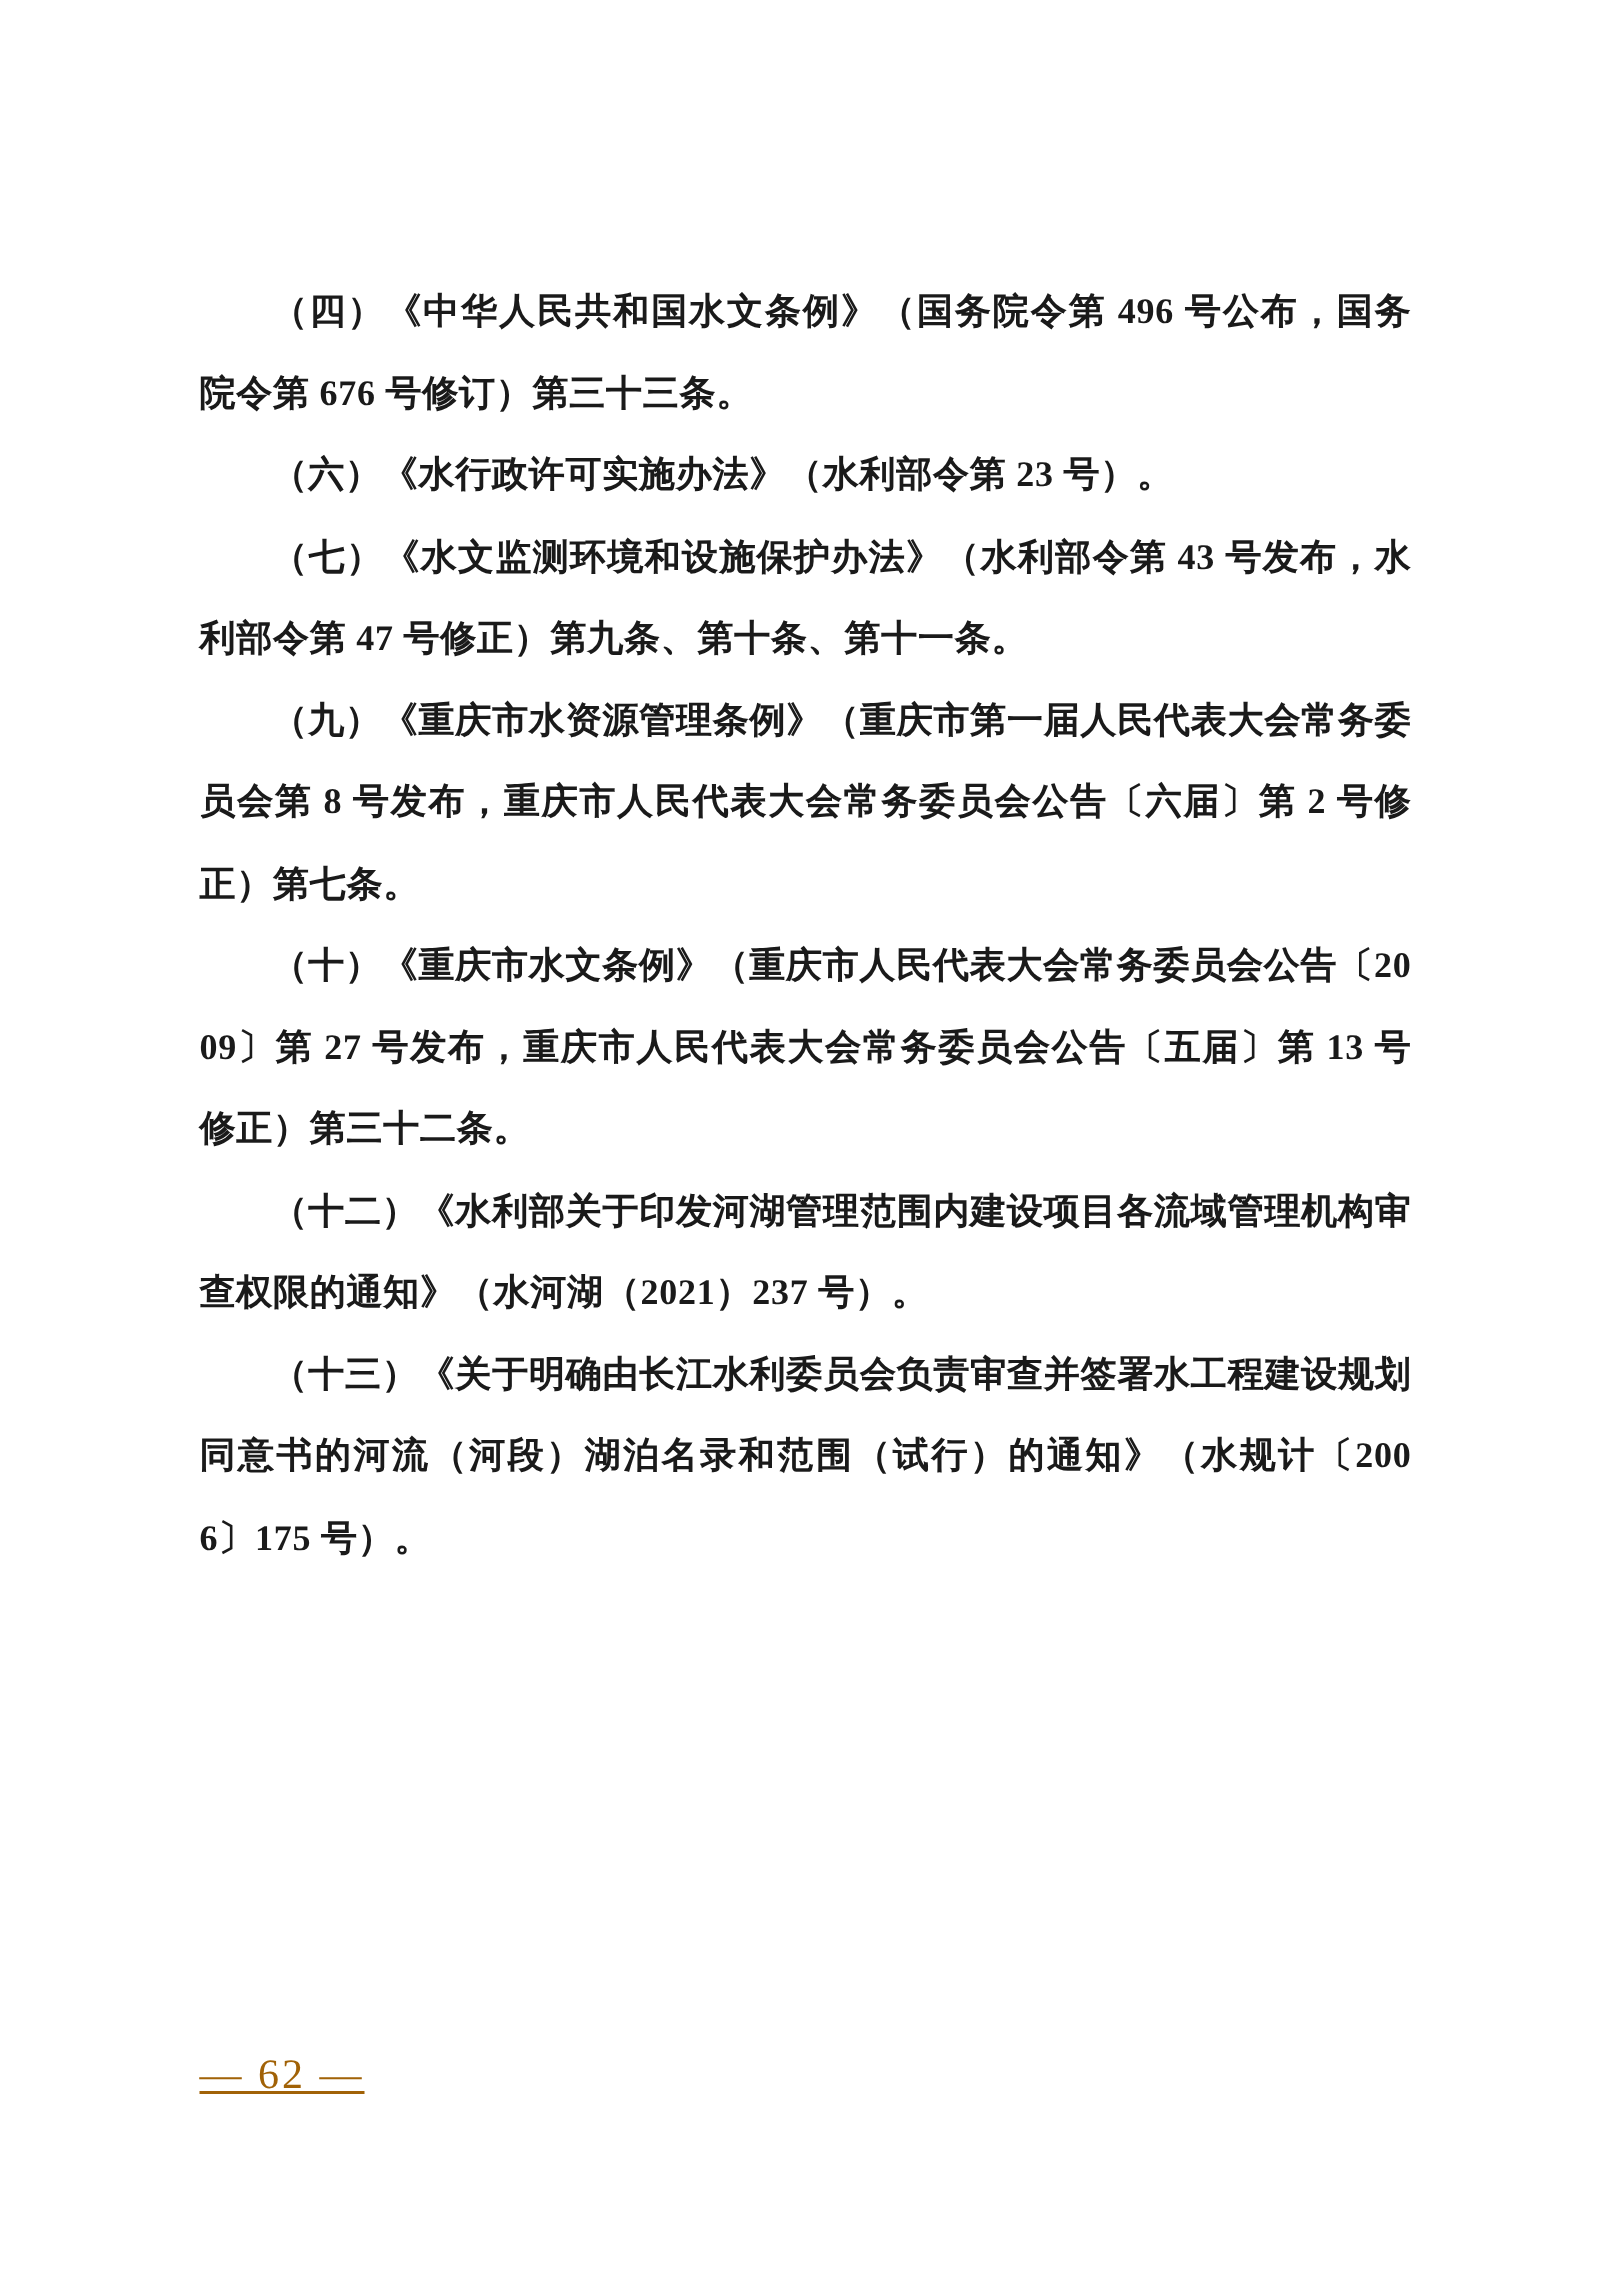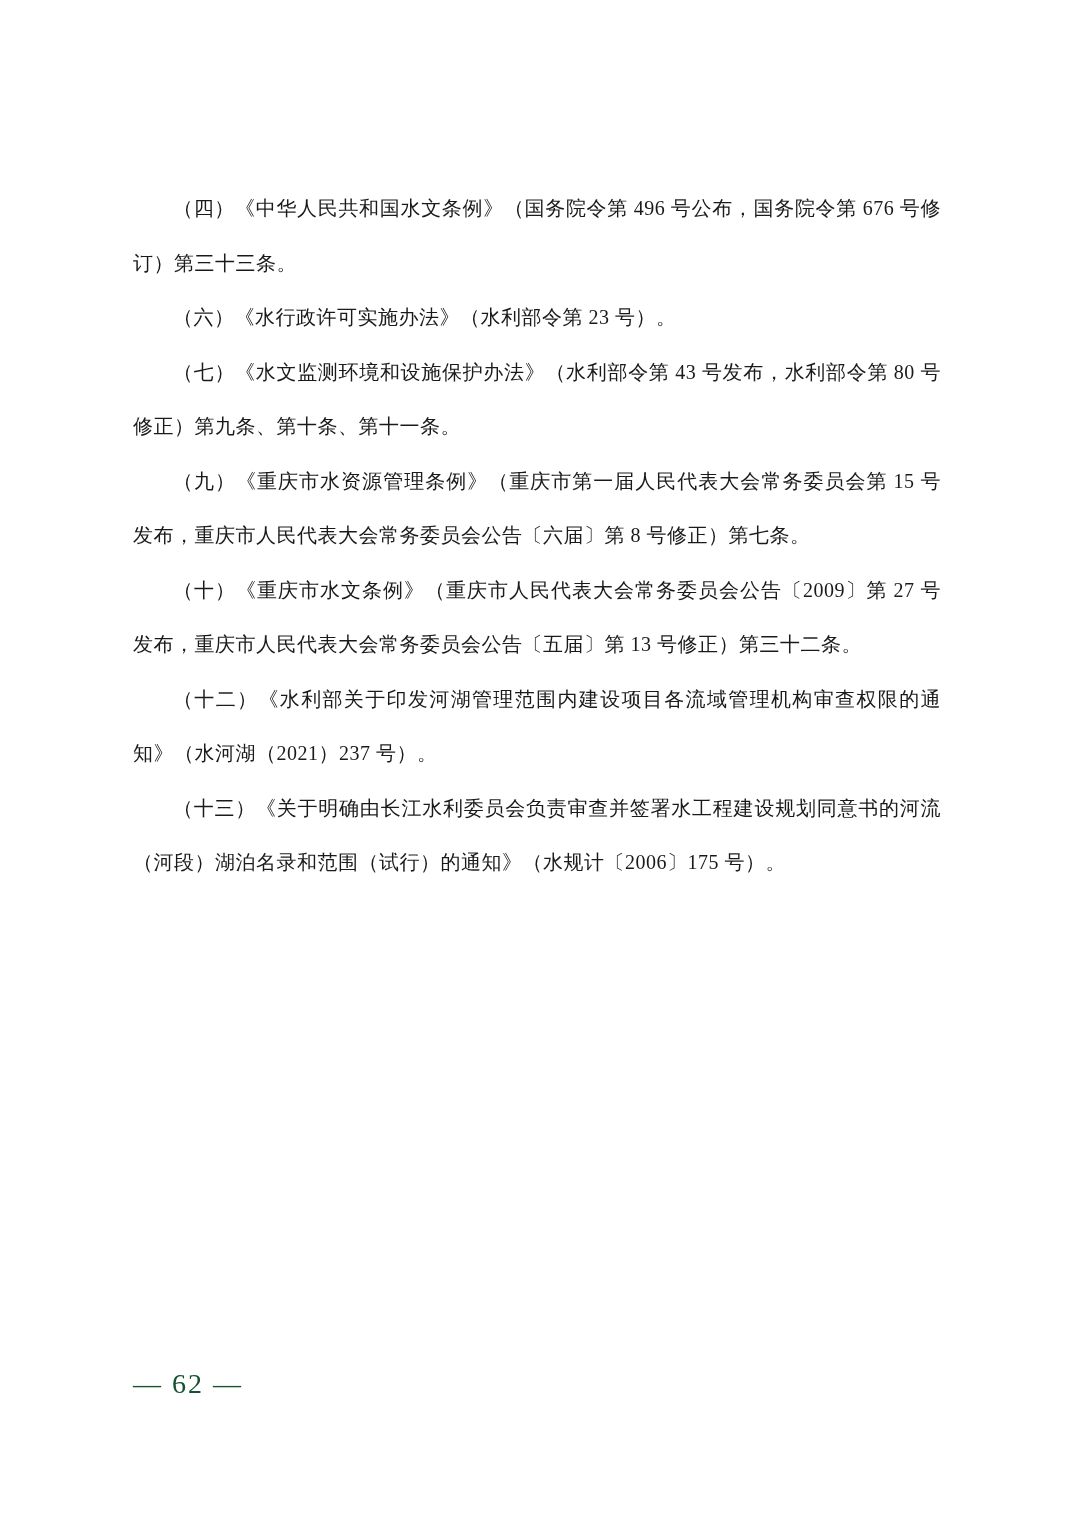--- a/index.html
+++ b/index.html
@@ -21,45 +21,47 @@
   }
   .content {
     position: absolute;
     left: 133px;
     top: 181px;
     width: 808px;
     color: #1a1a1a;
   }
   .content p {
     margin: 0;
-    font-size: 20px;
+    font-size: 24px;
     line-height: 54.5px;
     text-align: justify;
     text-justify: inter-ideograph;
     text-indent: 2em;
     letter-spacing: 0.5px;
     word-break: break-all;
+    font-weight: bold;
   }
   .page-number {
     position: absolute;
     left: 133px;
     top: 1368px;
     font-size: 28px;
-    color: #14532d;
+    color: #a16207;
     letter-spacing: 2px;
     white-space: pre;
+    text-decoration: underline;
   }
 </style>
 </head>
 <body>
 
 <div class="page">
   <div class="content">
     <p>（四）《中华人民共和国水文条例》（国务院令第 496 号公布，国务院令第 676 号修订）第三十三条。</p>
     <p>（六）《水行政许可实施办法》（水利部令第 23 号）。</p>
-    <p>（七）《水文监测环境和设施保护办法》（水利部令第 43 号发布，水利部令第 80 号修正）第九条、第十条、第十一条。</p>
-    <p>（九）《重庆市水资源管理条例》（重庆市第一届人民代表大会常务委员会第 15 号发布，重庆市人民代表大会常务委员会公告〔六届〕第 8 号修正）第七条。</p>
+    <p>（七）《水文监测环境和设施保护办法》（水利部令第 43 号发布，水利部令第 47 号修正）第九条、第十条、第十一条。</p>
+    <p>（九）《重庆市水资源管理条例》（重庆市第一届人民代表大会常务委员会第 8 号发布，重庆市人民代表大会常务委员会公告〔六届〕第 2 号修正）第七条。</p>
     <p>（十）《重庆市水文条例》（重庆市人民代表大会常务委员会公告〔2009〕第 27 号发布，重庆市人民代表大会常务委员会公告〔五届〕第 13 号修正）第三十二条。</p>
     <p>（十二）《水利部关于印发河湖管理范围内建设项目各流域管理机构审查权限的通知》（水河湖（2021）237 号）。</p>
     <p>（十三）《关于明确由长江水利委员会负责审查并签署水工程建设规划同意书的河流（河段）湖泊名录和范围（试行）的通知》（水规计〔2006〕175 号）。</p>
   </div>
   <div class="page-number">— 62 —</div>
 </div>
 
 </body></html>

